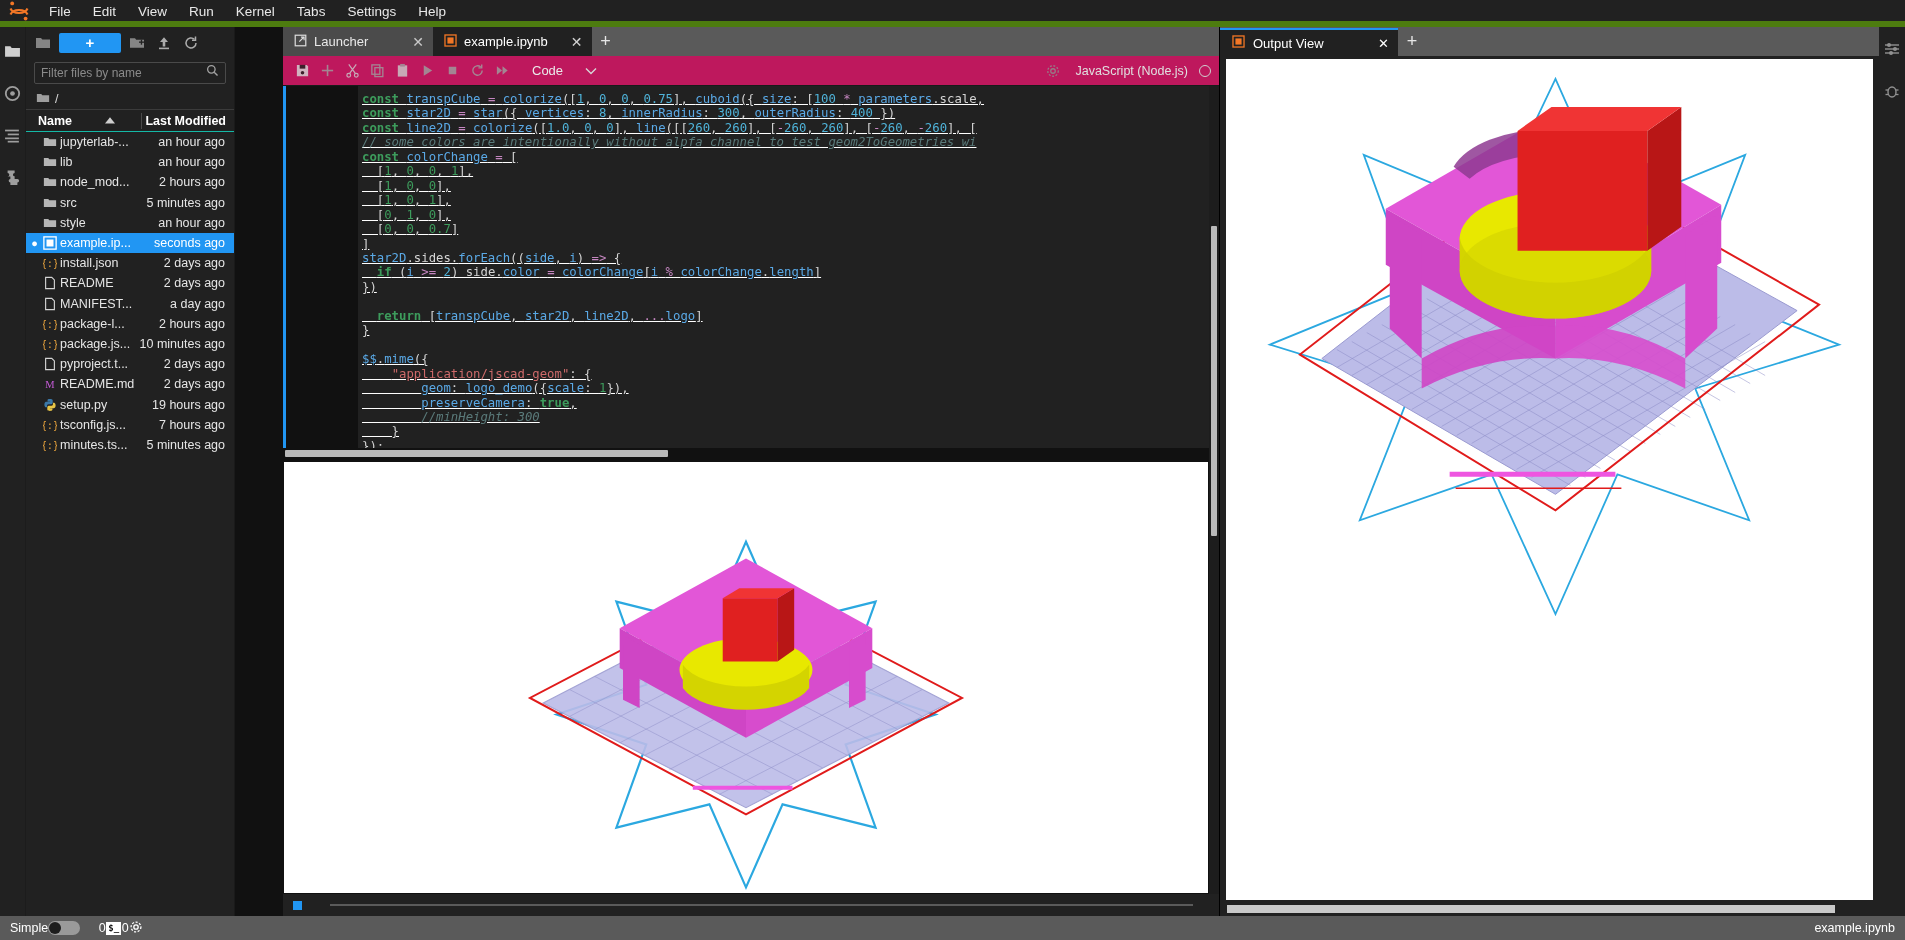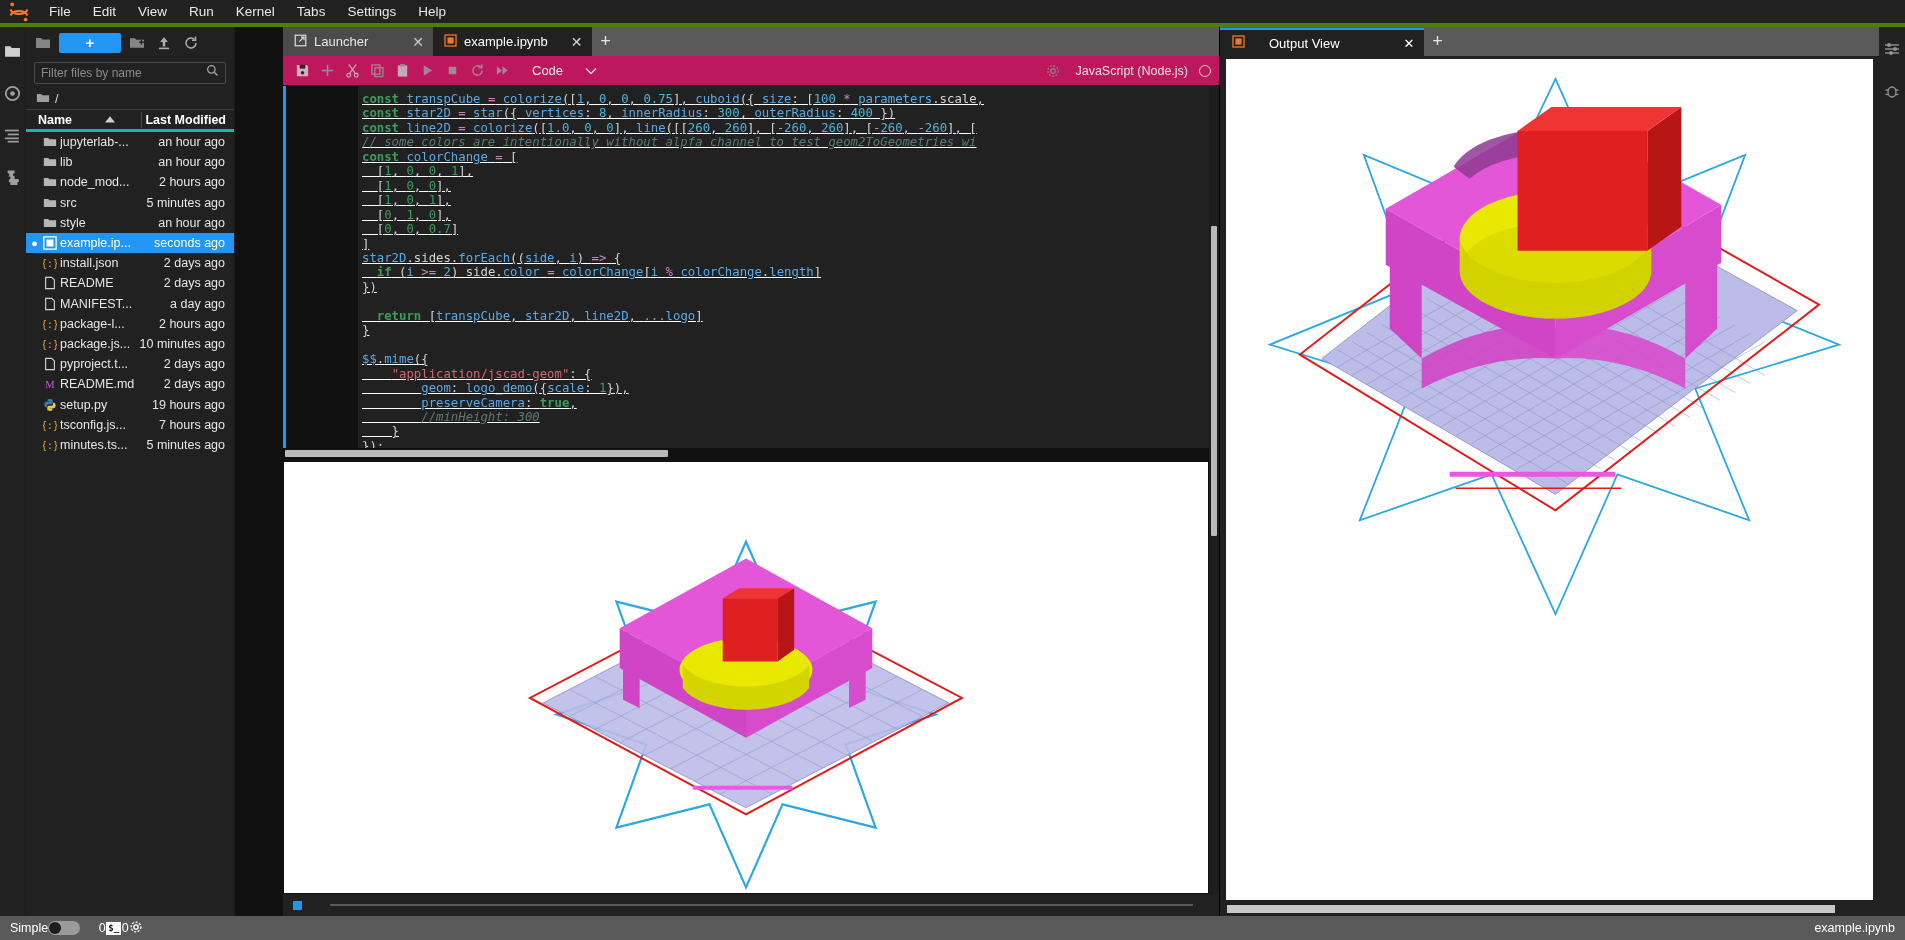--- a/index.html
+++ b/index.html
@@ -7,22 +7,22 @@
     width: 1905px; height: 940px;
     background: #111111;
     font-family: "Liberation Sans", sans-serif;
     overflow: hidden;
     color: #ffffff;
   }
   #app { position: relative; width: 1905px; height: 940px; display: flex; flex-direction: column; }
 
   
   .menubar {
-    height: 27px; background: #212121; display: flex; align-items: flex-end;
-    flex: 0 0 27px; padding-left: 6px; border-bottom: 4px solid #4d7c0f;
+    height: 27px; background: #212121; display: flex; align-items: flex-start;
+    flex: 0 0 27px; padding-left: 6px; border-bottom: 6px solid #4d7c0f;
   }
   .jlogo { width: 22px; height: 22px; margin: 0 8px 0 2px; position: relative; }
   .menu-item {
     font-size: 13.5px; color: #e8e8e8; padding: 4px 11px; cursor: default;
     white-space: nowrap;
   }
 
   
   .mainrow { flex: 1 1 auto; display: flex; min-height: 0; }
 
@@ -63,21 +63,21 @@
     font-size: 12px; font-family: "Liberation Sans", sans-serif; width: 155px;
   }
   .filterbox input::placeholder { color: #8b8b8b; }
   .search-ico { margin-left: auto; opacity: .75; }
   .breadcrumbs {
     height: 20px; display: flex; align-items: center; gap: 5px; padding: 0 10px;
     font-size: 12.5px; color: #d9d9d9;
   }
   .fb-header {
     display: flex; align-items: center; height: 23px;
-    border-top: 1px solid #3b3b3b; border-bottom: 3px solid #14b8a6;
+    border-top: 1px solid #3b3b3b; border-bottom: 1px solid #14b8a6;
     font-size: 12.5px; font-weight: bold; color: #ffffff; background: #212121;
   }
   .fb-h-name { padding-left: 12px; flex: 1 1 auto; display: flex; align-items: center; gap: 6px; }
   .fb-h-mod { width: 92px; padding-right: 8px; text-align: right; }
   .col-sep { width: 1px; height: 16px; background: #4a4a4a; }
   .fb-list { flex: 1 1 auto; overflow: hidden; }
   .fb-row {
     display: flex; align-items: center; height: 20.2px; font-size: 12.5px;
     color: #e6e6e6; padding-left: 4px; white-space: nowrap;
   }
@@ -157,21 +157,21 @@
 
   .nb-footer { height: 22px; background: #212121; display: flex; align-items: center;
     padding-left: 10px; flex: 0 0 22px; }
   .blue-sq { width: 9px; height: 9px; background: #2196f3; }
   .nb-footer-line { height: 2px; background: #5a5a5a; flex: 1 1 auto; margin: 0 26px 0 28px; }
 
   
   .rightdock { width: 660px; flex: 0 0 660px; display: flex; flex-direction: column;
     background: #212121; border-left: 1px solid #000; }
   .rd-tabbar { height: 29px; background: #5a5a5a; display: flex; align-items: flex-end; flex: 0 0 29px; }
-  .rd-tab { height: 28px; display: flex; align-items: center; gap: 24px; padding: 0 9px 0 12px;
+  .rd-tab { height: 28px; display: flex; align-items: center; gap: 8px; padding: 0 9px 0 12px;
     font-size: 13px; background: #212121; color: #fff; min-width: 178px; border-top: 2px solid #2196f3; }
   .rd-body { flex: 1 1 auto; background: #ffffff; margin: 3px 6px 0 6px; position: relative; overflow: hidden; }
   .rd-hscroll { height: 14px; background: #212121; position: relative; flex: 0 0 14px; margin: 2px 6px 0 6px; }
   .rd-hscroll .thumb { position: absolute; left: 1px; top: 3px; height: 8px; width: 608px; background: #c9c9c9; }
 
   
   .rightbar { width: 26px; flex: 0 0 26px; background: #212121; display: flex;
     flex-direction: column; align-items: center; padding-top: 6px; }
 
   

